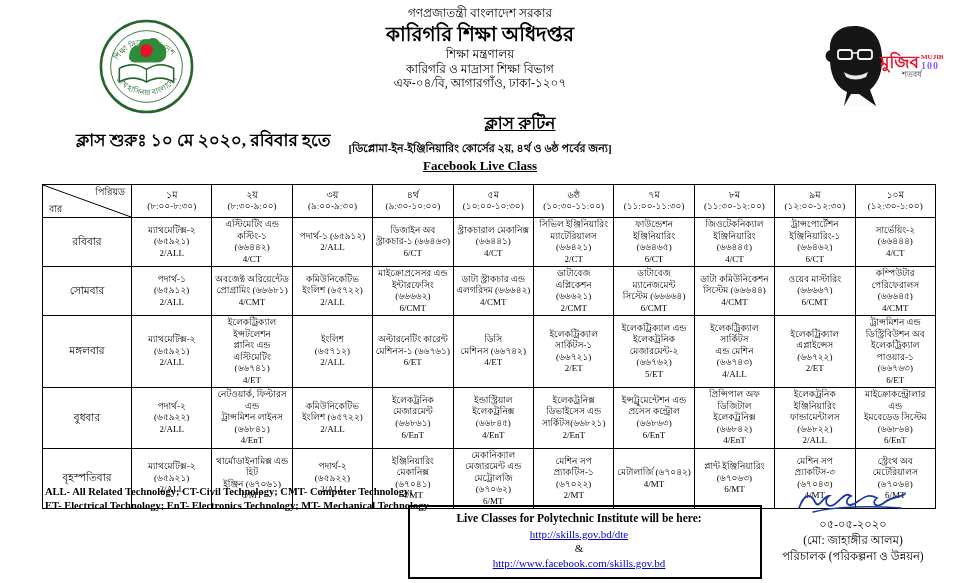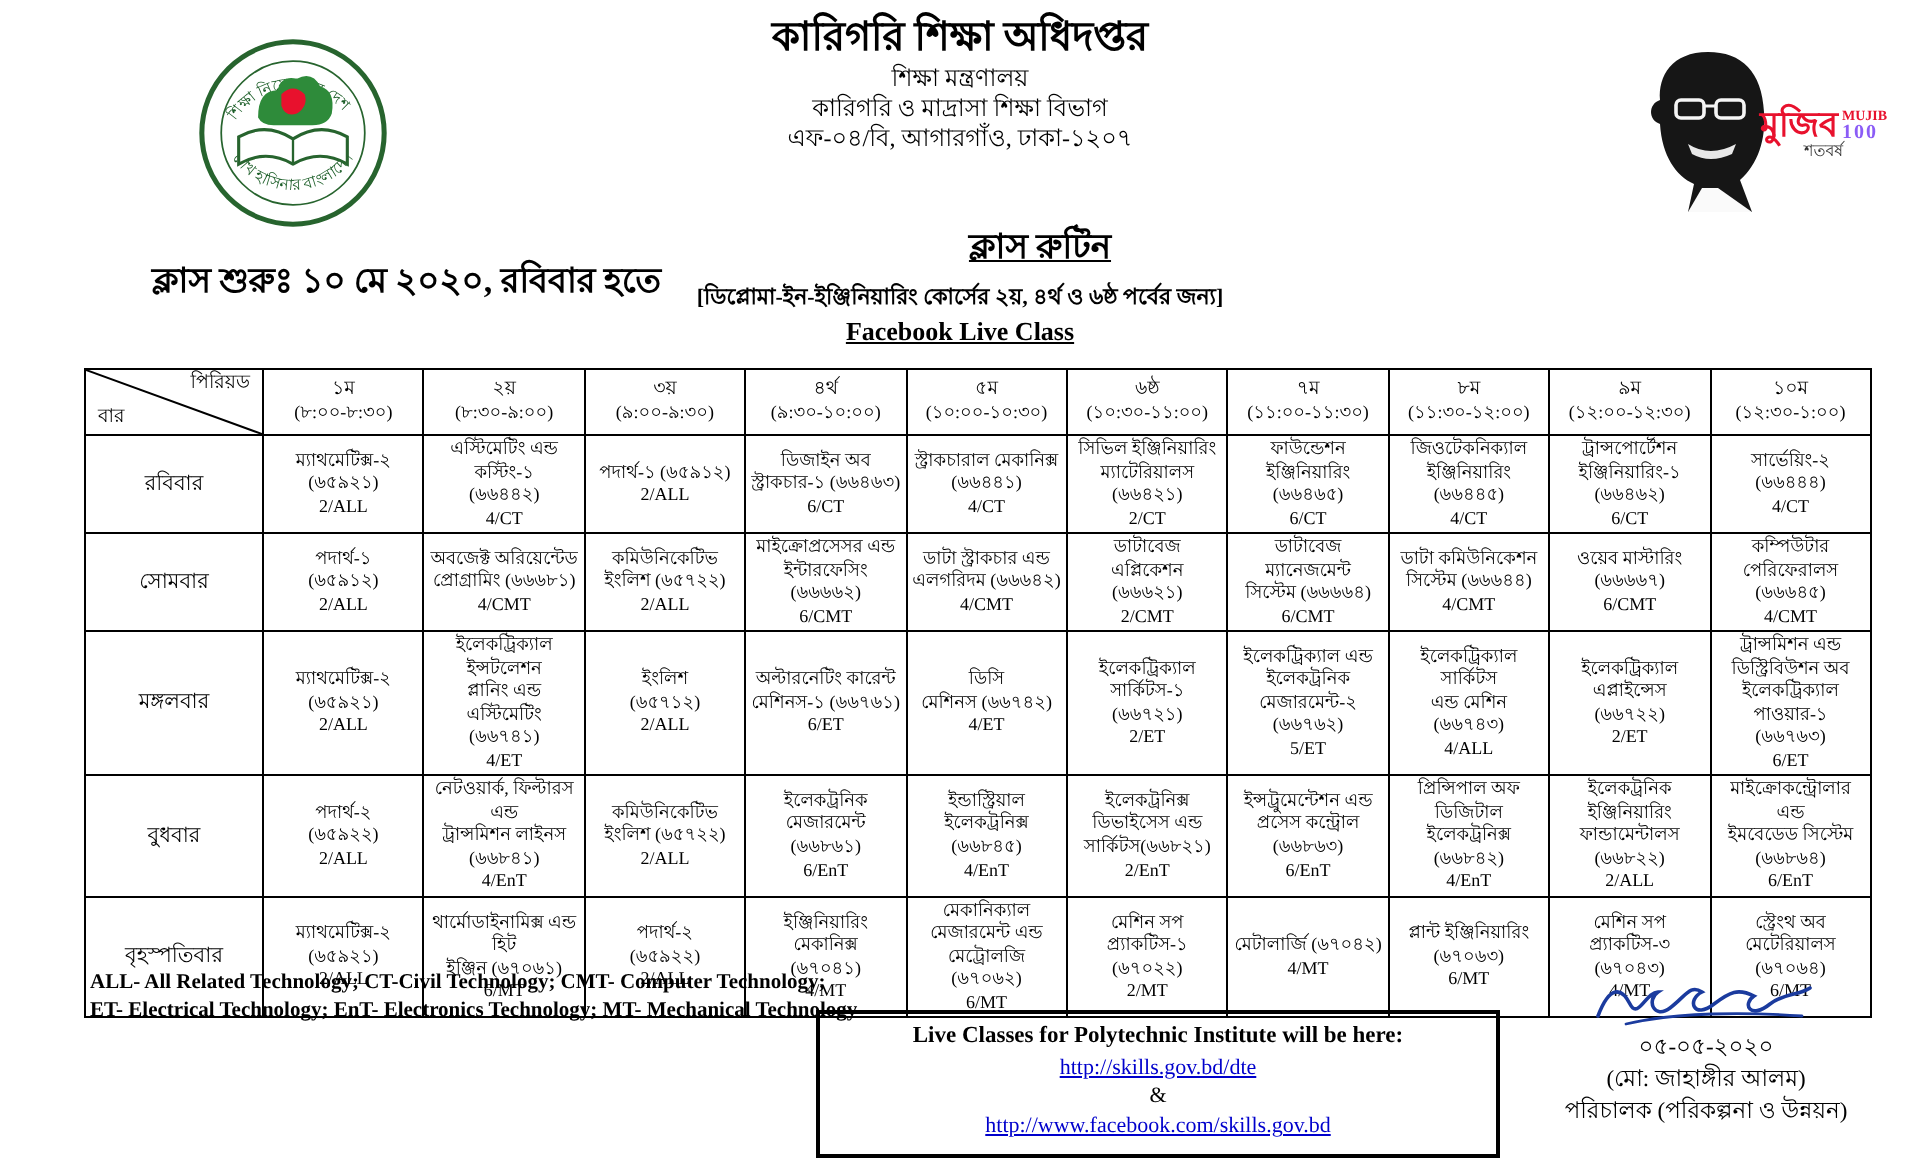--- a/index.html
+++ b/index.html
@@ -41,21 +41,21 @@
   tbody tr:nth-child(4) td{height:57px;}
   tbody tr:nth-child(5) td{height:53px;}
   th.corner{position:relative;padding:0;}
   th.corner svg{position:absolute;left:0;top:0;width:100%;height:100%;}
   .c-period{position:absolute;top:1px;right:6px;font-size:9.5px;}
   .c-day{position:absolute;bottom:2px;left:6px;font-size:9.5px;}
   
   .legend{position:absolute;top:485px;left:45px;font-size:10.5px;font-weight:bold;line-height:1.35;
           font-family:"Liberation Serif","DejaVu Serif",serif;}
   .live-box{position:absolute;top:505px;left:408px;width:330px;border:2px solid #000;
-            text-align:center;padding:4px 4px 6px 4px;line-height:1.35;}
+            text-align:center;padding:4px 16px 6px 4px;line-height:1.35;}
   .live-title{font-size:11.5px;font-weight:bold;}
   .live-link{font-size:11px;color:#0000cc;text-decoration:underline;display:block;}
   .live-amp{font-size:11px;}
   .sig-block{position:absolute;top:486px;left:760px;width:186px;text-align:center;line-height:1.4;}
   .sig-svg{display:block;margin:0 auto;}
   .sig-date{font-size:11.5px;}
   .sig-name{font-size:11.5px;}
   .sig-desg{font-size:11.5px;}
 </style>
 </head>
@@ -78,20 +78,21 @@
         <textPath href="#arcBot" startOffset="14%">শেখ হাসিনার বাংলাদেশ</textPath>
       </text>
       <path d="M32 42 Q32 28 42 28 Q44 20 52 22 Q60 18 64 26 Q72 28 70 40 Q68 46 60 46 L40 46 Q34 46 32 42 Z" fill="#2e8b3a"></path>
       <path d="M44 30 Q50 24 56 30 Q58 36 52 40 Q46 42 44 36 Z" fill="#e8112d"></path>
       <path d="M22 52 Q36 44 50 53 Q64 44 78 52 L78 66 Q64 58 50 66 Q36 58 22 66 Z" fill="#ffffff" stroke="#27642e" stroke-width="1.6"></path>
       <line x1="50" y1="53" x2="50" y2="66" stroke="#27642e" stroke-width="1.2"></line>
     </svg>
   </div>
 
   <div class="gov-header">
+    <div class="gov-line1">গণপ্রজাতন্ত্রী বাংলাদেশ সরকার</div>
     <div class="gov-org">কারিগরি শিক্ষা অধিদপ্তর</div>
     <div class="gov-line">শিক্ষা মন্ত্রণালয়</div>
     <div class="gov-line">কারিগরি ও মাদ্রাসা শিক্ষা বিভাগ</div>
     <div class="gov-line">এফ-০৪/বি, আগারগাঁও, ঢাকা-১২০৭</div>
   </div>
 
   <div class="mujib">
     <svg viewBox="0 0 70 86" width="70" height="86">
       <path d="M36 4 C18 4 11 16 12 28 C6 30 6 38 12 40 C13 56 20 66 29 70 L26 84 L58 84 L52 68 C61 60 65 48 64 34 C63 14 53 4 36 4 Z" fill="#161616"></path>
       <rect x="20" y="28" width="14" height="9" rx="2.5" fill="none" stroke="#f5f5f5" stroke-width="1.8"></rect>

